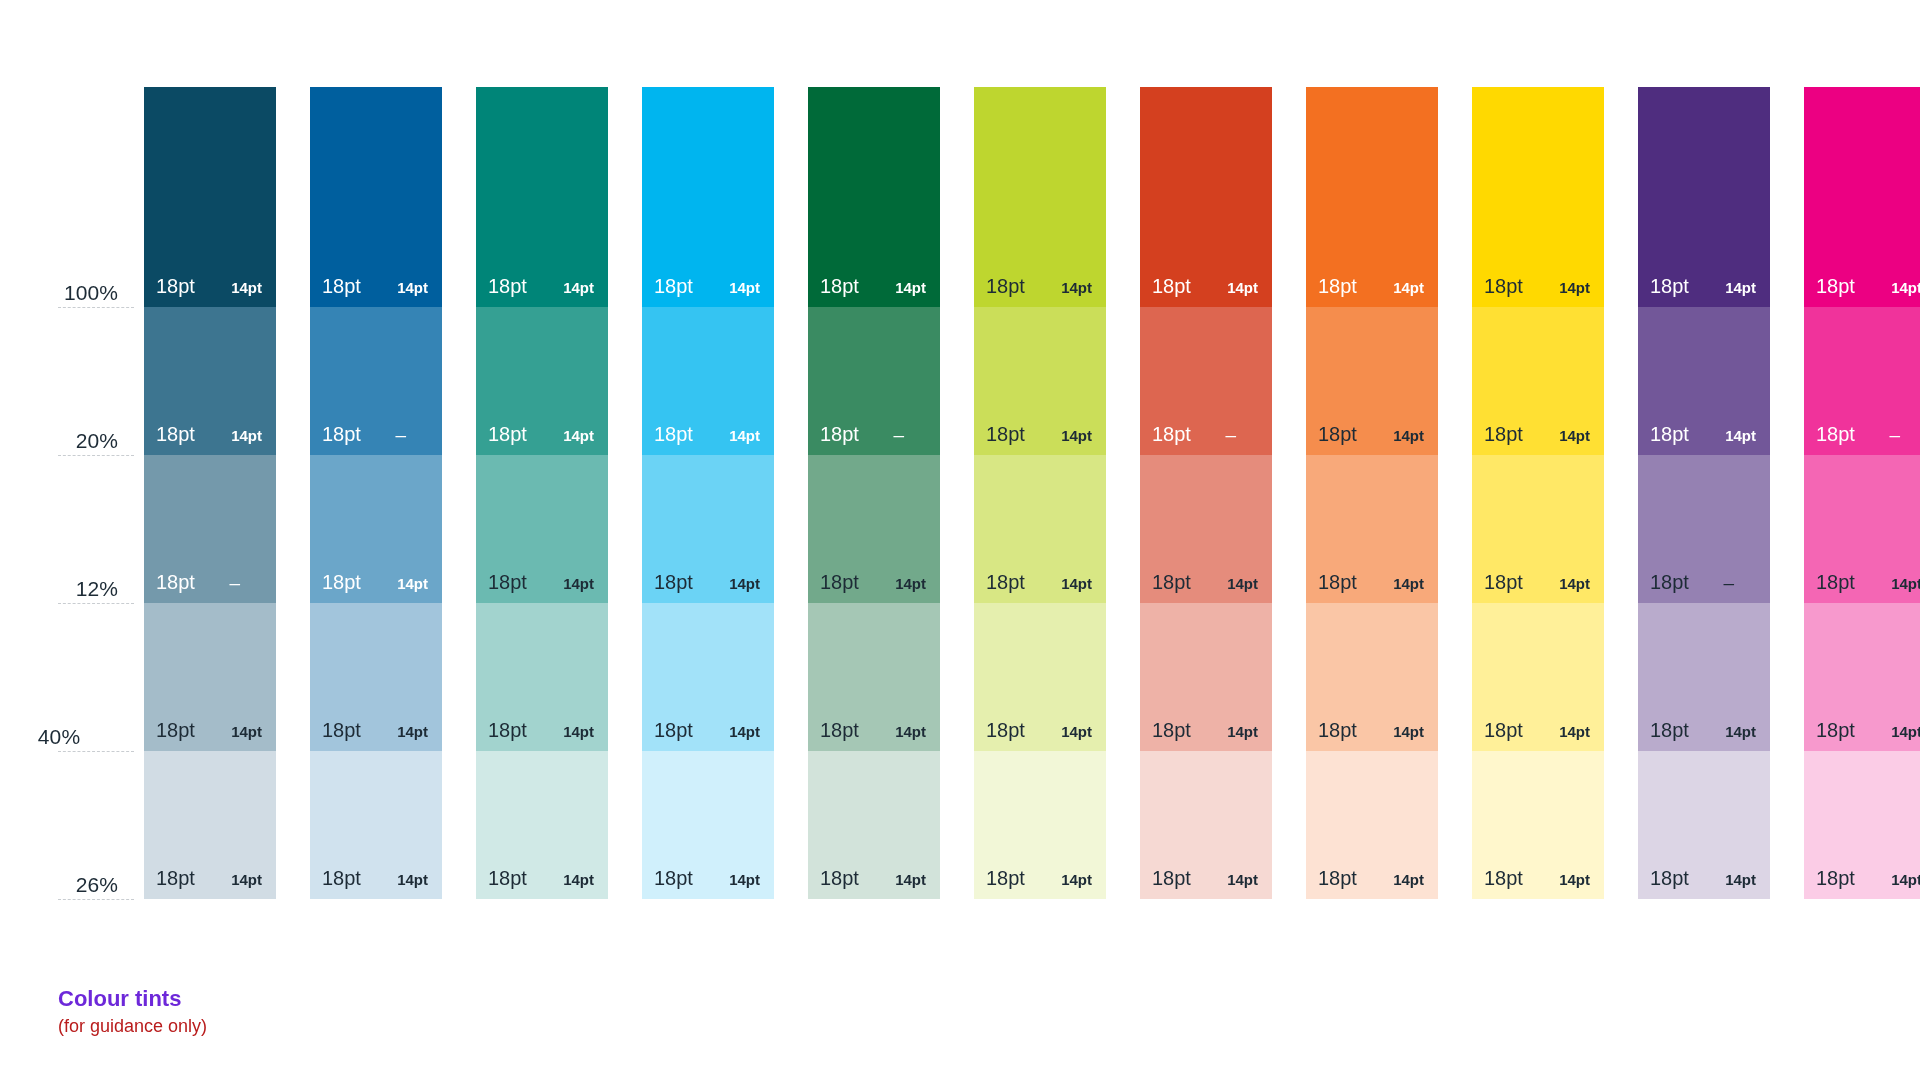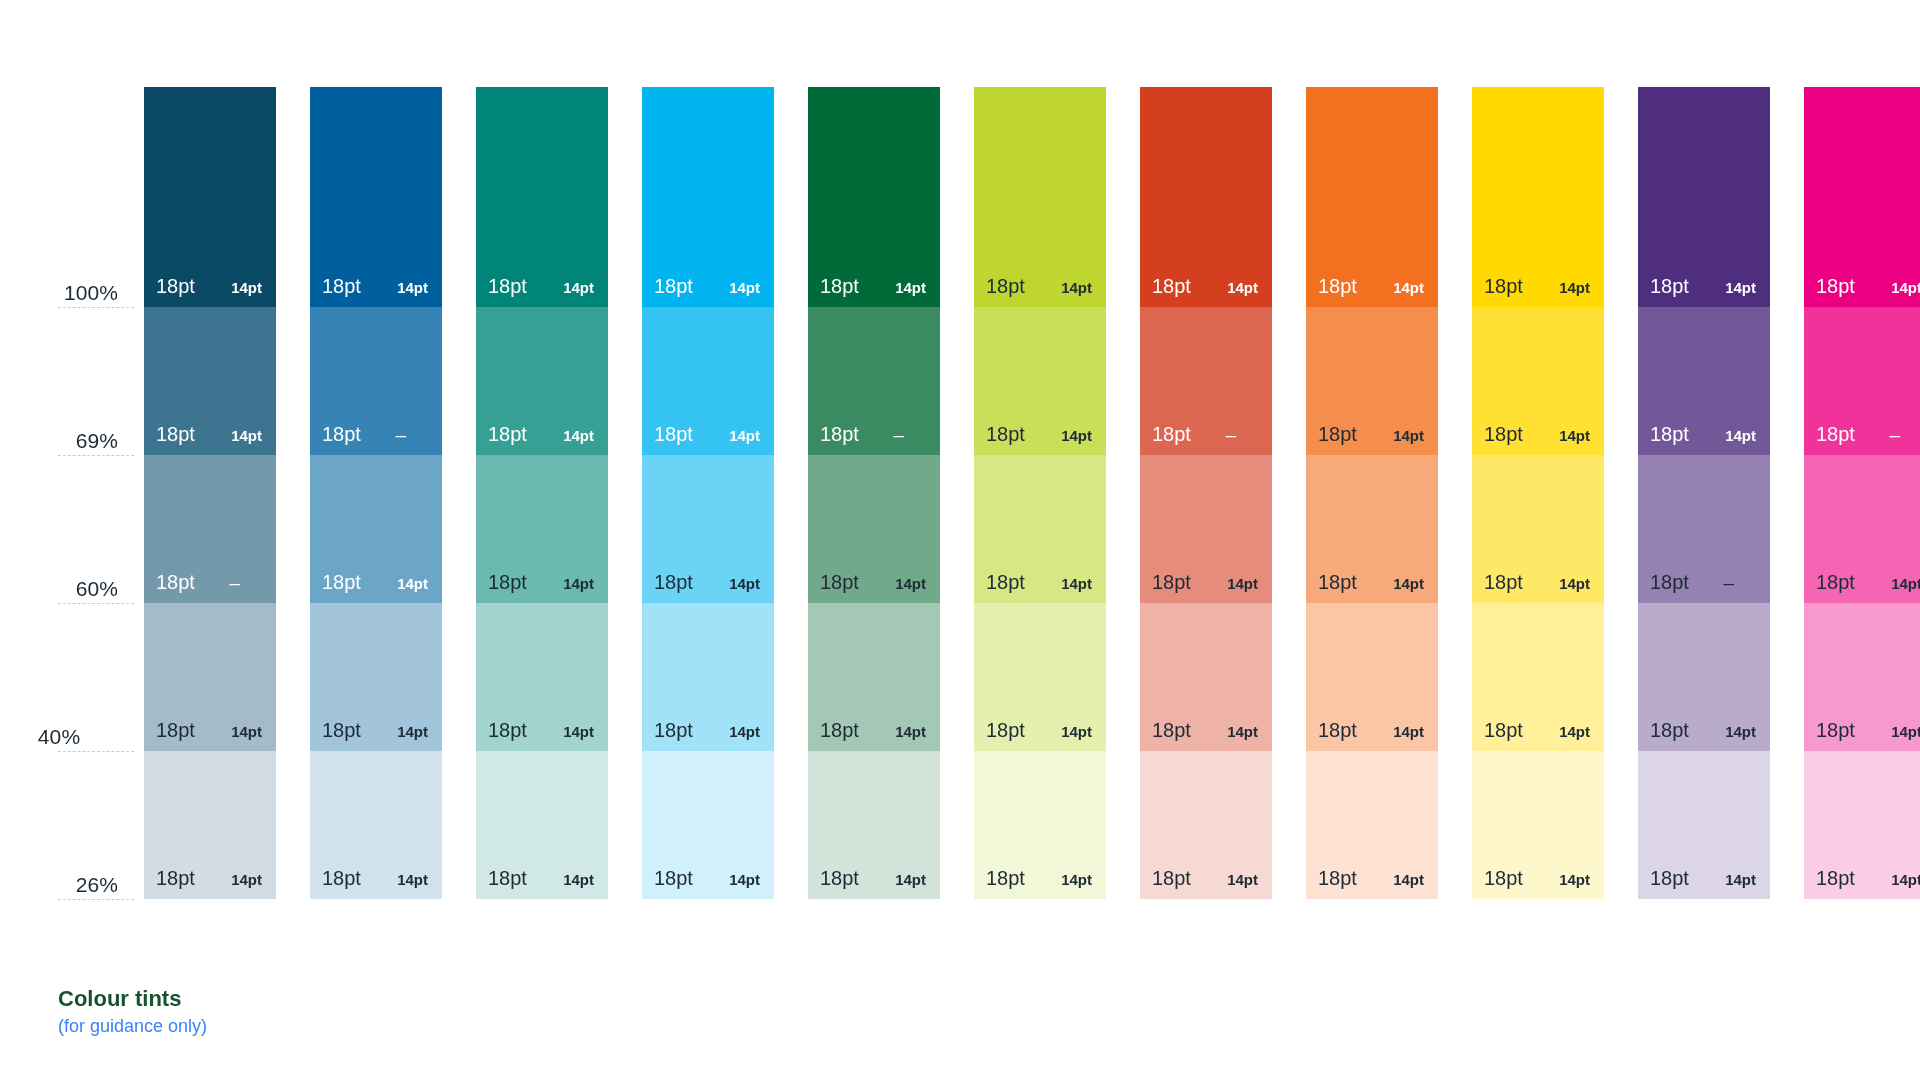--- a/index.html
+++ b/index.html
@@ -112,48 +112,48 @@
 
   
   .caption {
     position: absolute;
     left: 58px;
     top: 970px;
   }
   .caption-title {
     font-size: 22px;
     font-weight: 700;
-    color: #14532d;
+    color: #6d28d9;
     line-height: 1.25;
     font-family: "Liberation Sans", sans-serif;
   }
   .caption-sub {
     font-size: 18px;
     font-weight: 400;
-    color: #3b82f6;
+    color: #b91c1c;
     line-height: 1.5;
     font-family: "Liberation Sans", sans-serif;
   }
 </style>
 </head>
 <body>
 
 <div id="tint-chart">
 
   <div class="row-guides">
       <div class="guide-row" style="top: 72px;">
         <div class="pct-label" style="top: 195px;">100%</div>
       </div>
       <div class="guide-row" style="top: 292px;">
         <div class="guide-line"></div>
-        <div class="pct-label" style="top: 123px;">69%</div>
+        <div class="pct-label" style="top: 123px;">20%</div>
       </div>
       <div class="guide-row" style="top: 440px;">
         <div class="guide-line"></div>
-        <div class="pct-label" style="top: 123px;">60%</div>
+        <div class="pct-label" style="top: 123px;">12%</div>
       </div>
       <div class="guide-row" style="top: 588px;">
         <div class="guide-line"></div>
         <div class="pct-label" style="top: 123px; text-align: center;">40%</div>
       </div>
       <div class="guide-row" style="top: 736px;">
         <div class="guide-line"></div>
         <div class="pct-label" style="top: 123px;">26%</div>
       </div>
       <div class="guide-row" style="top: 884px;">

